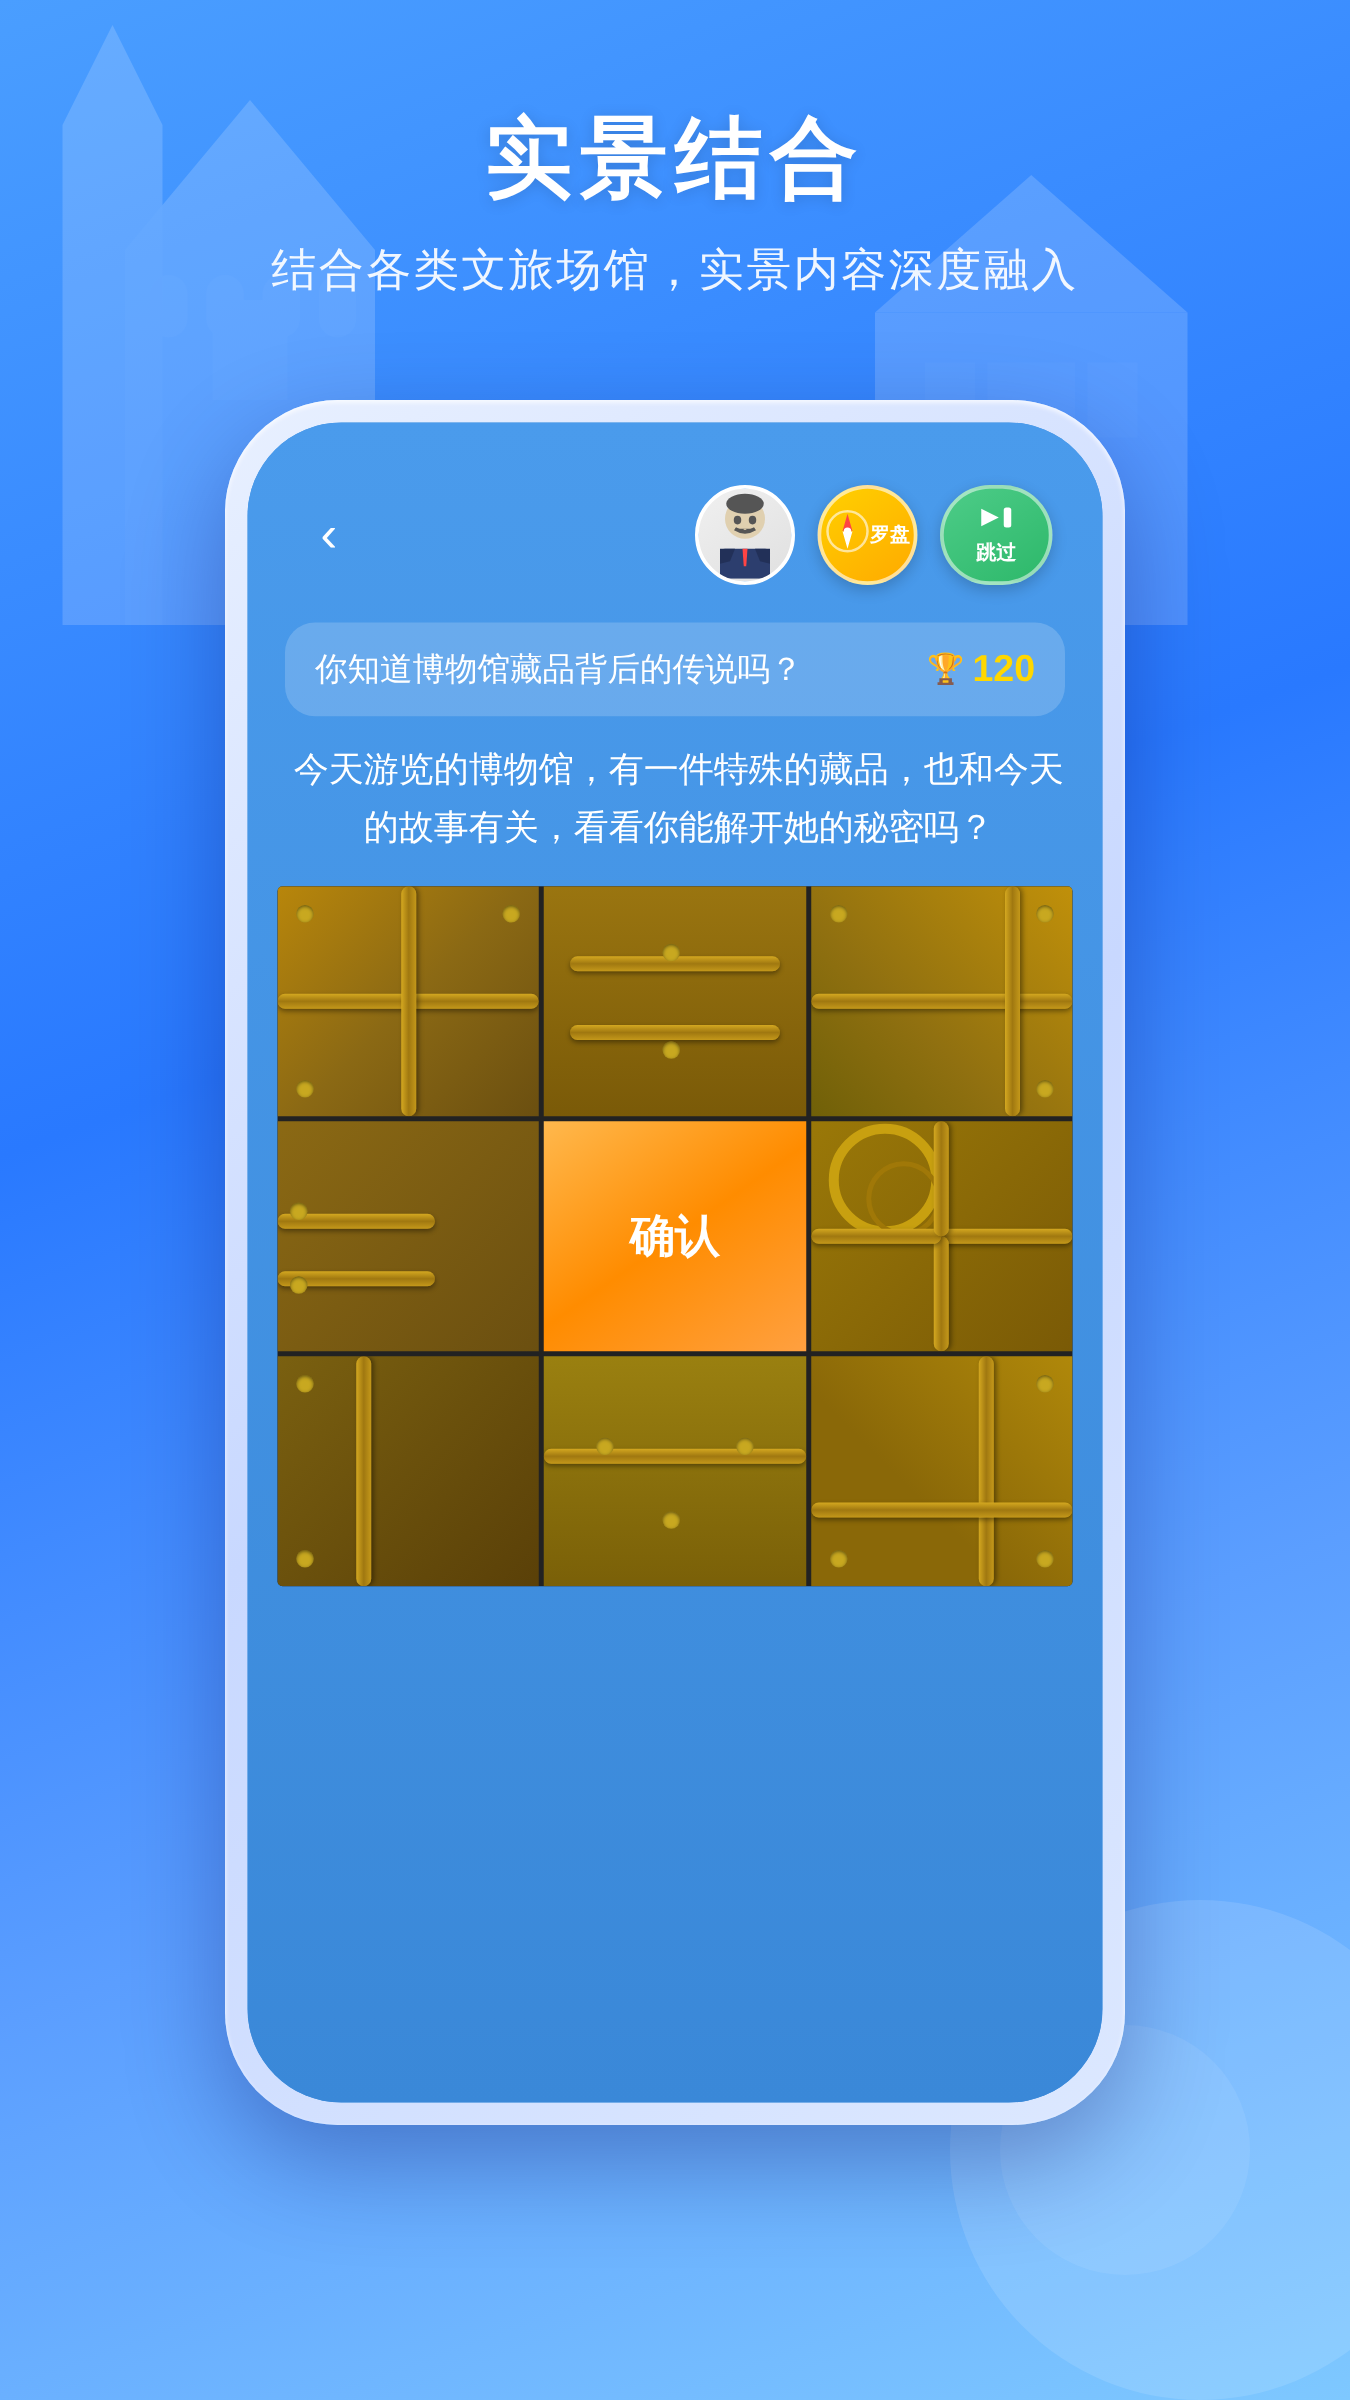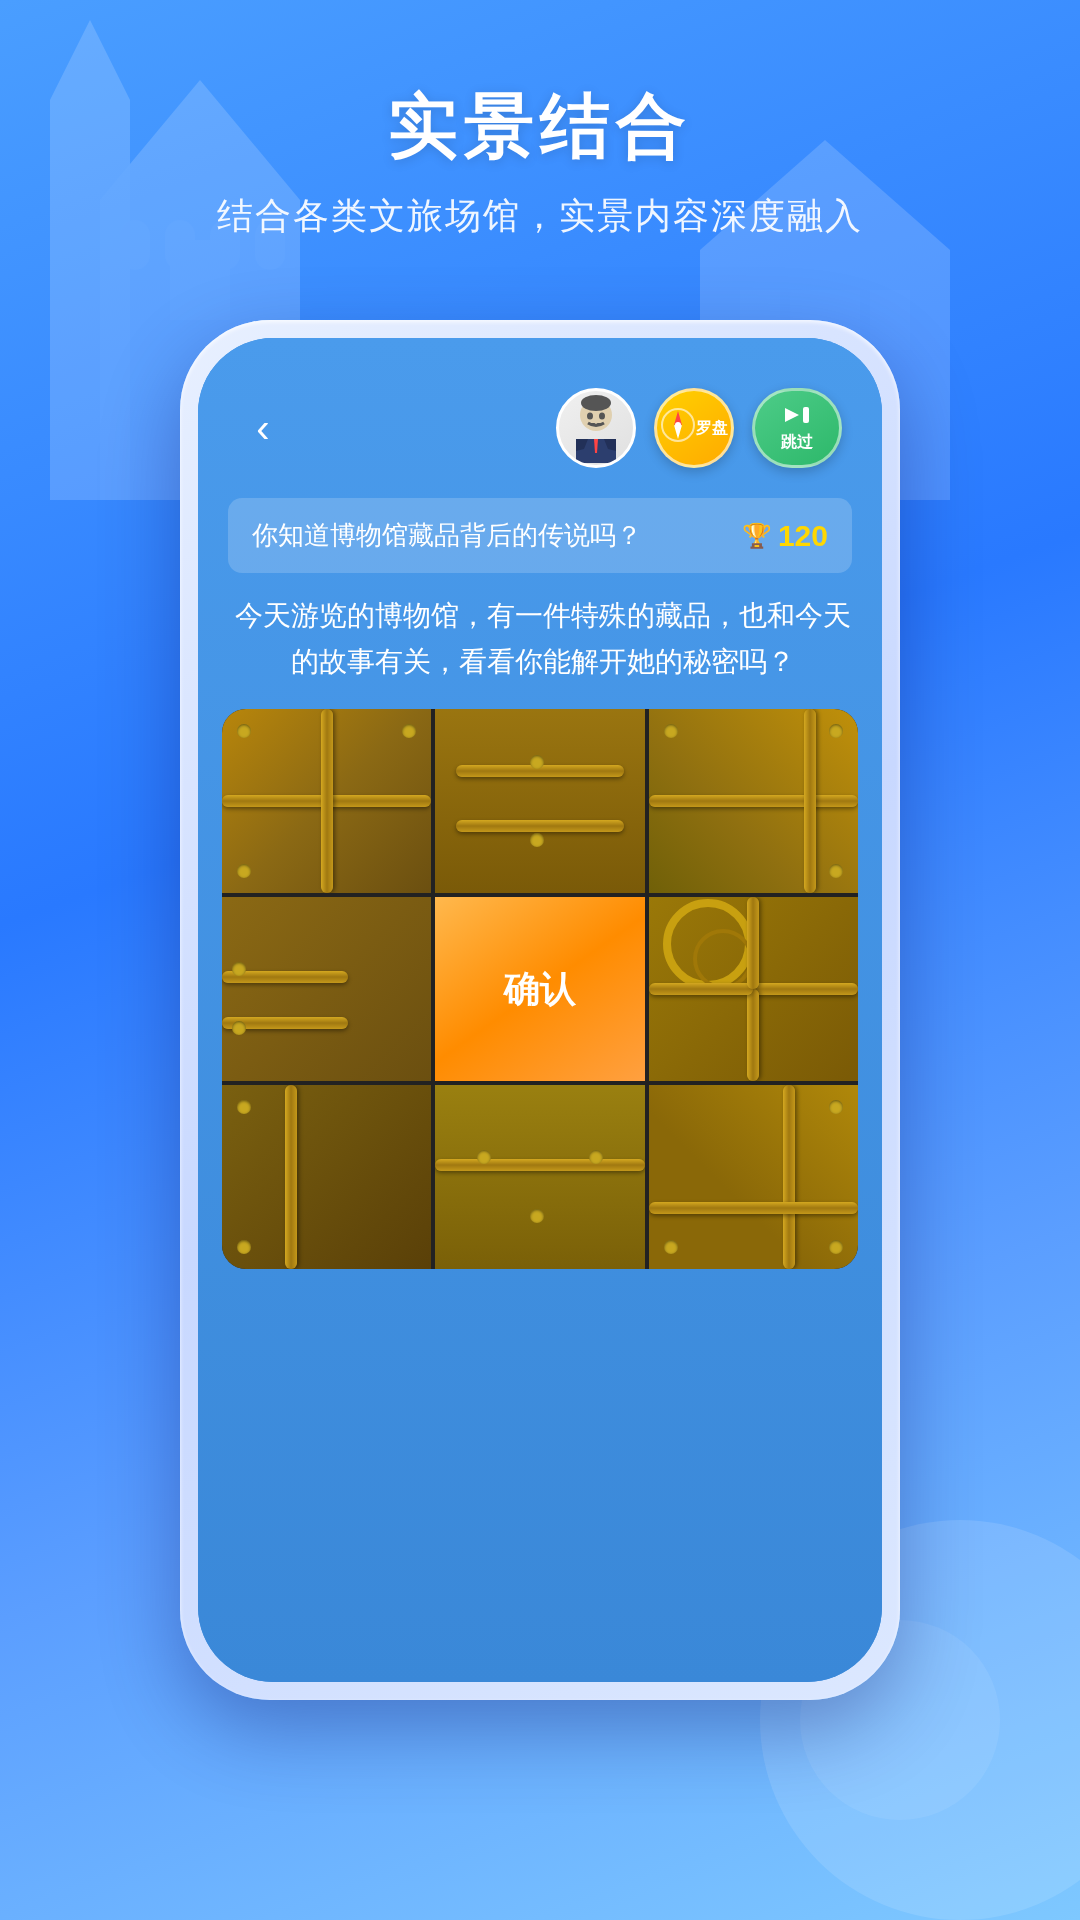--- a/index.html
+++ b/index.html
@@ -172,21 +172,21 @@
     .skip-label {
       font-size: 16px;
       color: #fff;
       font-weight: 700;
     }
 
     
     .question-card {
       margin: 10px 30px 20px 30px;
       background: rgba(255,255,255,0.18);
-      border-radius: 14px;
+      border-radius: 24px;
       padding: 20px 24px;
       display: flex;
       align-items: center;
       justify-content: space-between;
     }
 
     .question-text {
       font-size: 26px;
       color: #fff;
       font-weight: 500;
@@ -214,21 +214,21 @@
       margin: 10px 30px 24px 36px;
       font-size: 28px;
       color: #fff;
       line-height: 1.65;
       text-align: center;
     }
 
     
     .puzzle-container {
       margin: 0 24px;
-      border-radius: 24px;
+      border-radius: 4px;
       overflow: hidden;
       display: grid;
       grid-template-columns: 1fr 1fr 1fr;
       grid-template-rows: 1fr 1fr 1fr;
       gap: 4px;
       background: #222;
       height: 560px;
     }
 
     .puzzle-cell {

